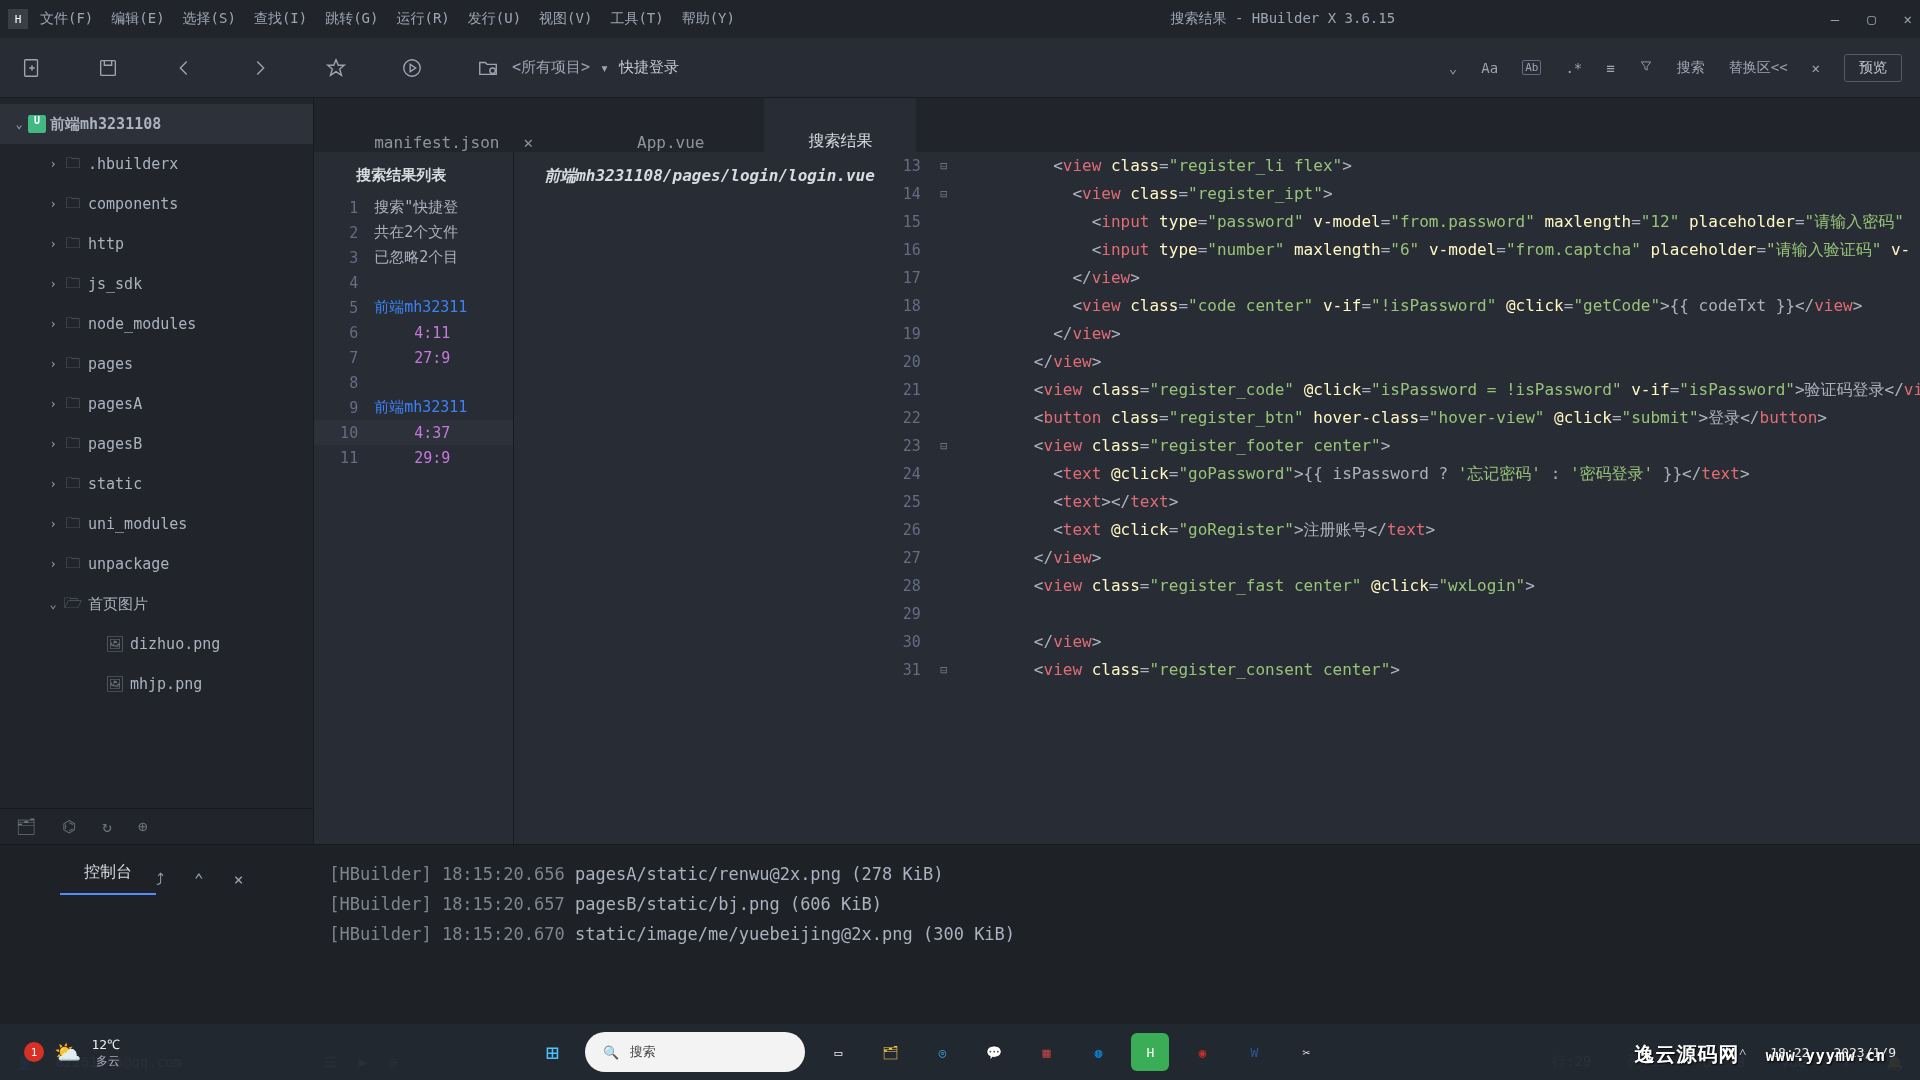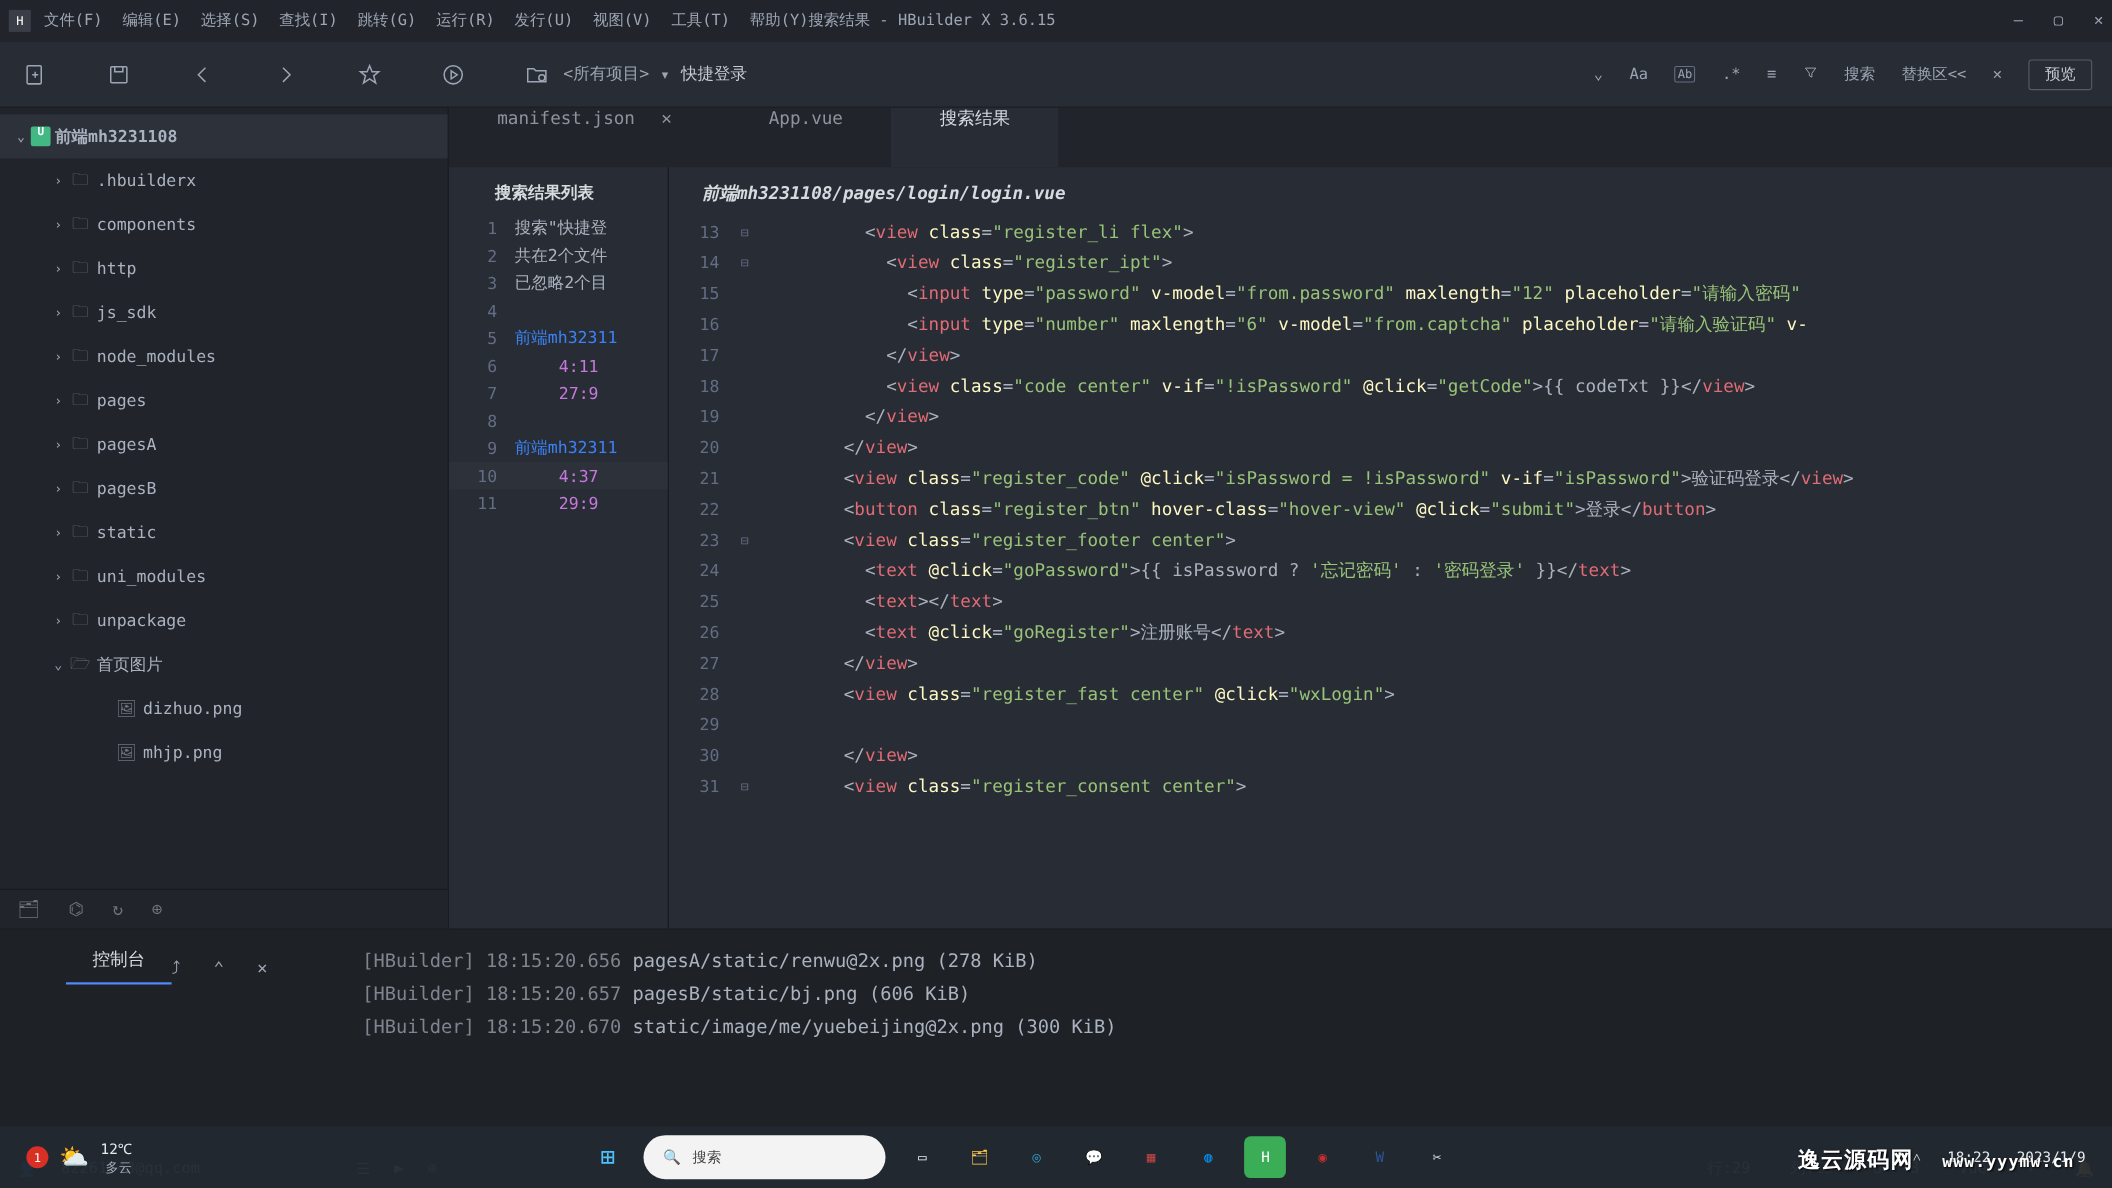--- a/index.html
+++ b/index.html
@@ -1,21 +1,21 @@
 <!DOCTYPE html>
 <html><head>
 <meta charset="utf-8">
 <style>
 *{margin:0;padding:0;box-sizing:border-box;font-family:"Microsoft YaHei",Consolas,monospace;}
 html,body{width:1920px;height:1080px;overflow:hidden;background:#1e2227;color:#abb2bf;}
 .titlebar{height:38px;background:#21252b;display:flex;align-items:center;padding:0 8px;font-size:14px;color:#9da5b4;}
 .titlebar .logo{width:20px;height:20px;background:#3a3f47;margin-right:12px;display:flex;align-items:center;justify-content:center;font-size:11px;color:#fff;}
 .titlebar .menus{display:flex;gap:18px;}
 .titlebar .menus span{cursor:pointer;}
-.titlebar .wintitle{flex:1;text-align:left;color:#9da5b4;}
+.titlebar .wintitle{flex:1;text-align:center;color:#9da5b4;}
 .titlebar .wincontrols{display:flex;gap:28px;color:#9da5b4;font-size:14px;}
 .toolbar{height:60px;background:#282c34;display:flex;align-items:center;padding:0 18px;gap:48px;border-bottom:1px solid #181a1f;}
 .toolbar .tbicon{width:28px;height:28px;display:flex;align-items:center;justify-content:center;color:#9da5b4;cursor:pointer;}
 .toolbar .tbicon svg{width:22px;height:22px;}
 .toolbar .tright{margin-left:auto;display:flex;align-items:center;gap:24px;color:#9da5b4;font-size:14px;}
 .toolbar .searchbox{display:flex;align-items:center;gap:10px;color:#9da5b4;font-size:15px;}
 .toolbar .searchbox .qry{color:#c5cad1;}
 .toolbar .preview-btn{border:1px solid #565b62;padding:4px 14px;border-radius:3px;color:#c5cad1;}
 .body{display:flex;height:calc(1080px - 38px - 60px - 200px - 36px);}
 .sidebar{width:408px;background:#21252b;border-right:1px solid #181a1f;display:flex;flex-direction:column;}
@@ -23,34 +23,34 @@
 .tn{display:flex;align-items:center;height:40px;color:#abb2bf;cursor:pointer;padding-left:10px;}
 .tn.root{background:#2c313a;font-weight:bold;}
 .tn .chev{width:18px;display:inline-flex;justify-content:center;color:#9da5b4;font-size:12px;}
 .tn .ico{width:22px;display:inline-flex;justify-content:center;color:#6d737b;}
 .tn .lbl{margin-left:4px;}
 .tn.d1{padding-left:44px;}
 .tn.d2{padding-left:104px;}
 .sidebar-bottom{height:36px;background:#21252b;display:flex;align-items:center;gap:26px;padding-left:16px;color:#6d737b;border-top:1px solid #181a1f;}
 .main{flex:1;display:flex;flex-direction:column;background:#282c34;}
 .tabs{height:54px;display:flex;align-items:stretch;background:#21252b;}
-.tab{display:flex;align-items:flex-start;padding:0 44px;color:#8f949c;font-size:16px;position:relative;cursor:pointer;}
+.tab{display:flex;align-items:flex-end;padding:0 44px;color:#8f949c;font-size:16px;position:relative;cursor:pointer;margin-left:16px;}
 .tab.active{background:#282c34;color:#d7dbe0;}
 .tab .close{margin-left:24px;color:#8f949c;}
 .editor-area{flex:1;display:flex;overflow:hidden;}
 .results{width:200px;background:#282c34;border-right:1px solid #181a1f;font-size:15px;}
 .results-title{font-weight:bold;color:#d7dbe0;padding:14px 0 10px 42px;}
 .results-list{font-size:15px;}
 .results-list .rrow{display:flex;align-items:center;height:25px;}
 .results-list .rln{width:60px;text-align:right;color:#636d83;padding-right:16px;}
 .results-list .rtxt{color:#abb2bf;white-space:nowrap;overflow:hidden;}
 .results-list .rtxt.path{color:#3b82f6;}
 .results-list .rtxt.loc{color:#c678dd;}
 .results-list .rrow.selected{background:#2c313a;}
-.code{flex:1;display:flex;flex-direction:column;overflow:hidden;}
+.code{flex:1;display:flex;overflow:hidden;}
 .code-path{font-style:italic;font-weight:bold;color:#d7dbe0;padding:14px 0 10px 30px;}
 .code-body{display:flex;flex:1;overflow:hidden;}
 .gutter{width:56px;text-align:right;color:#636d83;font-size:15px;padding-right:10px;font-family:Consolas,monospace;}
 .gutter div{height:28px;line-height:28px;}
 .fold{width:26px;color:#636d83;font-size:12px;}
 .fold div{height:28px;line-height:28px;text-align:center;}
 .codelines{flex:1;font-family:Consolas,monospace;font-size:16px;white-space:pre;overflow:hidden;}
 .codelines div{height:28px;line-height:28px;}
 .t{color:#e06c75;}
 .a{color:#fef9c3;}

